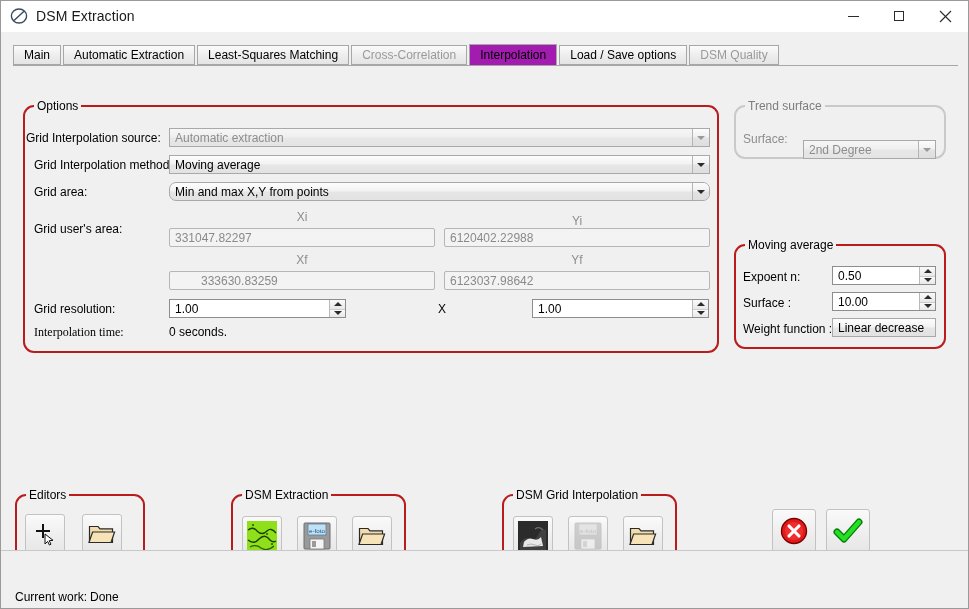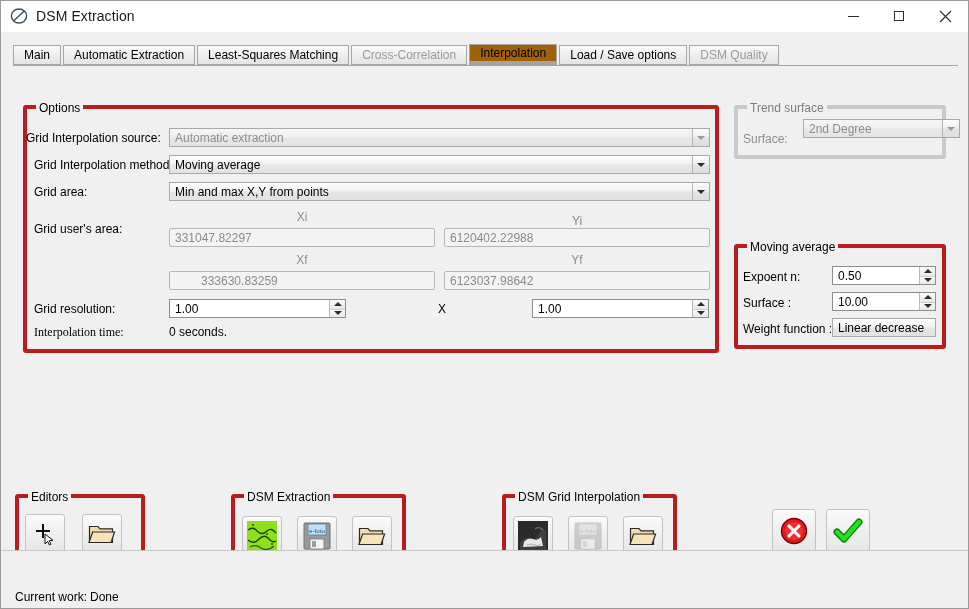--- a/index.html
+++ b/index.html
@@ -79,31 +79,31 @@
     border: 1px solid #a7a7a7;
     border-bottom: 1px solid #a7a7a7;
     margin-right: 2px;
     color: #000;
     position: relative;
     white-space: nowrap;
   }
   .tab.disabled { color: #9a9a9a; }
   .tab.active {
     height: 22px;
-    background: #a16207;
-    border-bottom: 5px solid #a3a3a3;
+    background: #a21caf;
+    border-bottom: 1px solid #a3a3a3;
     z-index: 3;
     margin-bottom: -1px;
   }
 
   
   .group {
     position: absolute;
-    border: 4px solid #b91c1c;
-    border-radius: 3px;
+    border: 2px solid #b91c1c;
+    border-radius: 11px;
     padding-left: 26px;
   }
   .group > .group-title {
     position: absolute;
     top: -8px; left: 9px;
     background: #f0f0f0;
     padding: 0 3px;
     font-size: 12px;
     color: #000;
     white-space: nowrap;
@@ -292,21 +292,21 @@
 
     <span class="lbl" style="left:33px; top:126px;">Grid Interpolation method:</span>
     <div class="combo" style="left:168px; top:123px; width:541px;">
       <span class="combo-text">Moving average</span>
       <span class="combo-btn">
         <span class="arrow-down"></span>
       </span>
     </div>
 
     <span class="lbl" style="left:33px; top:153px;">Grid area:</span>
-    <div class="combo" style="left:168px; top:150px; width:541px;">
+    <div class="combo" style="left:168px; top:150px; width:541px;border-radius:7px;">
       <span class="combo-text">Min and max X,Y from points</span>
       <span class="combo-btn">
         <span class="arrow-down"></span>
       </span>
     </div>
 
     <span class="lbl gray center" style="left:168px; top:178px; width:266px;">Xi</span>
     <span class="lbl gray center" style="left:443px; top:182px; width:266px;">Yi</span>
 
     <span class="lbl" style="left:33px; top:190px;">Grid user's area:</span>
@@ -353,21 +353,21 @@
       </span>
     </div>
 
     <span class="lbl" style="left:33px; top:293px;font-family:Liberation Serif, serif;">Interpolation time:</span>
     <span class="lbl" style="left:168px; top:293px;">0 seconds.</span>
 
     <div class="group dim" style="left:733px; top:73px; width:212px; height:54px;">
       <span class="group-title">Trend surface</span>
     </div>
     <span class="lbl gray" style="left:742px; top:100px;">Surface:</span>
-    <div class="combo disabled" style="left:802px; top:87px; width:157px;">
+    <div class="combo disabled" style="left:802px; top:108px; width:133px;">
       <span class="combo-text">2nd Degree</span>
       <span class="combo-btn">
         <span class="arrow-down"></span>
       </span>
     </div>
 
     <div class="group" style="left:733px; top:212px; width:212px; height:105px;">
       <span class="group-title">Moving average</span>
     </div>
 

